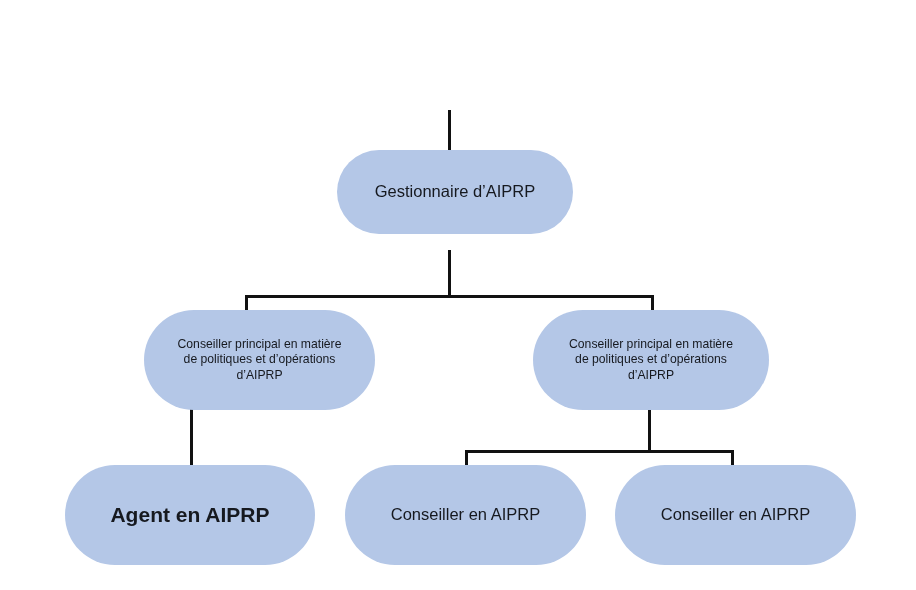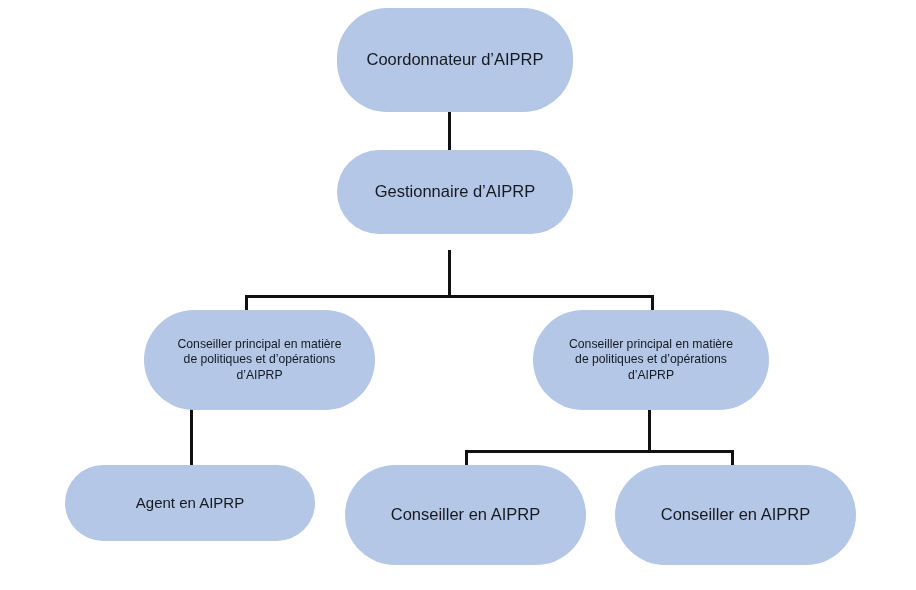--- a/index.html
+++ b/index.html
@@ -47,22 +47,23 @@
   }
   #node-conseiller-principal-left {
     left: 144px;  top: 310px;  width: 231px; height: 100px;
     font-size: 12.2px;
   }
   #node-conseiller-principal-right {
     left: 533px;  top: 310px;  width: 236px; height: 100px;
     font-size: 12.2px;
   }
   #node-agent {
-    left: 65px;   top: 465px;  width: 250px; height: 76px;
-    font-size: 15px;
+    left: 65px;   top: 465px;  width: 250px; height: 100px;
+    font-size: 21px;
+    font-weight: bold;
   }
   #node-conseiller-1 {
     left: 345px;  top: 465px;  width: 241px; height: 100px;
     font-size: 16.5px;
   }
   #node-conseiller-2 {
     left: 615px;  top: 465px;  width: 241px; height: 100px;
     font-size: 16.5px;
   }
   
@@ -101,23 +102,20 @@
   <div class="connector v" id="conn-mid-drop-left"></div>
   <div class="connector v" id="conn-mid-drop-right"></div>
 
   <div class="connector v" id="conn-left-stem"></div>
 
   <div class="connector v" id="conn-right-stem"></div>
   <div class="connector h" id="conn-bot-bar"></div>
   <div class="connector v" id="conn-bot-drop-left"></div>
   <div class="connector v" id="conn-bot-drop-right"></div>
 
-  <div class="node" id="node-coordonnateur">
-    <span class="node-label">Coordonnateur d’AIPRP</span>
-  </div>
 
   <div class="node" id="node-gestionnaire">
     <span class="node-label">Gestionnaire d’AIPRP</span>
   </div>
 
   <div class="node" id="node-conseiller-principal-left">
     <span class="node-label">Conseiller principal en matière
 de politiques et d’opérations
 d’AIPRP</span>
   </div>

